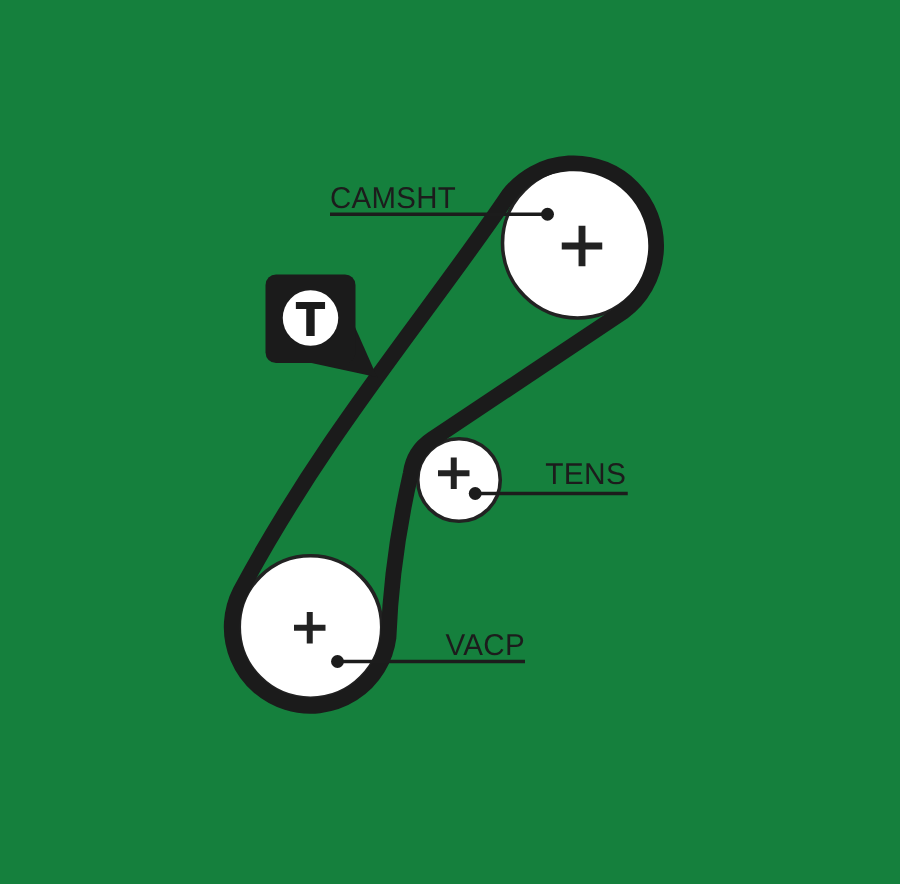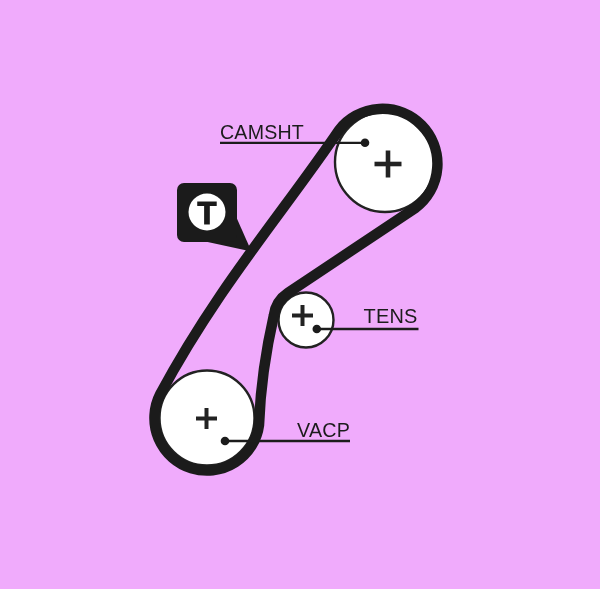--- a/index.html
+++ b/index.html
@@ -4,21 +4,21 @@
 <style>
   html, body {
     margin: 0;
     padding: 0;
     background: #ffffff;
   }
   .canvas {
     position: relative;
     width: 600px;
     height: 589px;
-    background: #f0abfc;
+    background: #15803d;
     overflow: hidden;
     font-family: "Liberation Sans", sans-serif;
     text-align: center;
   }
   svg { display: block; }
   .label-text {
     font-family: "Liberation Sans", sans-serif;
     font-size: 20px;
     fill: #1c1c1c;
     letter-spacing: 0.2px;

